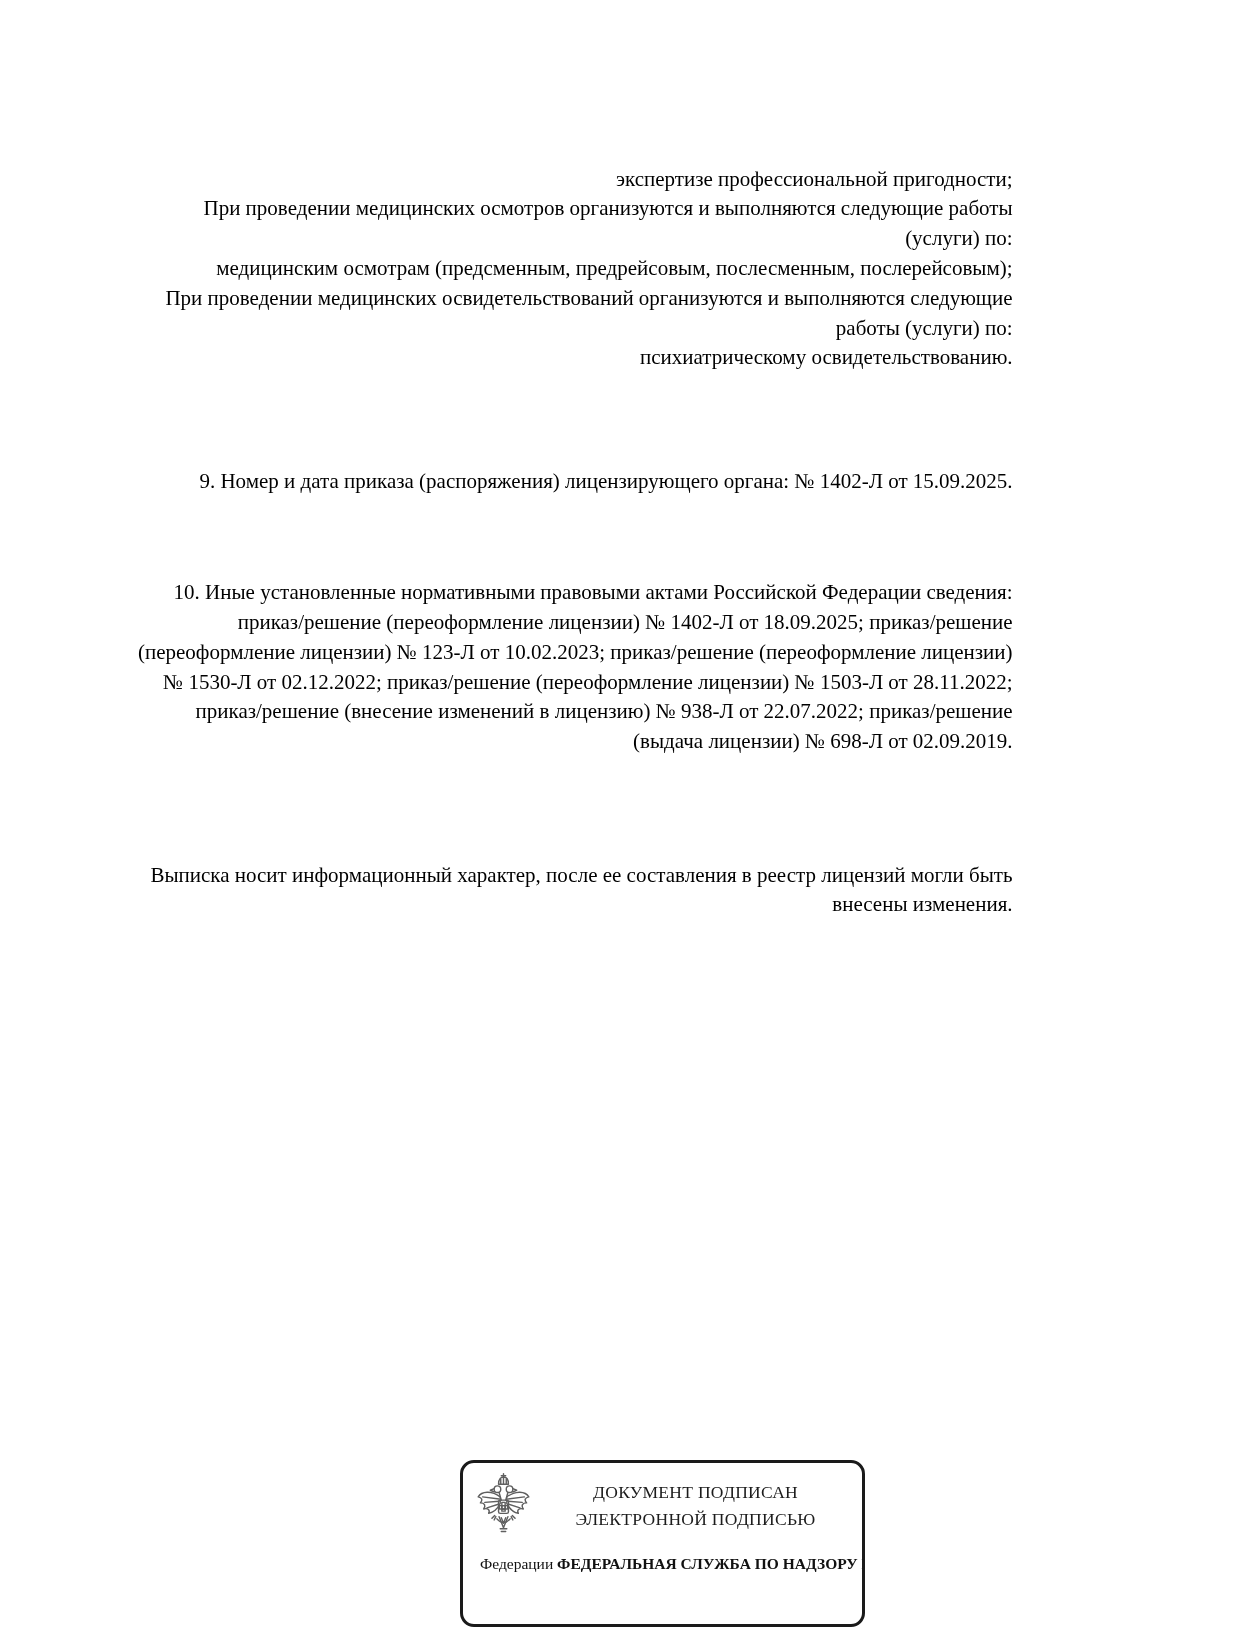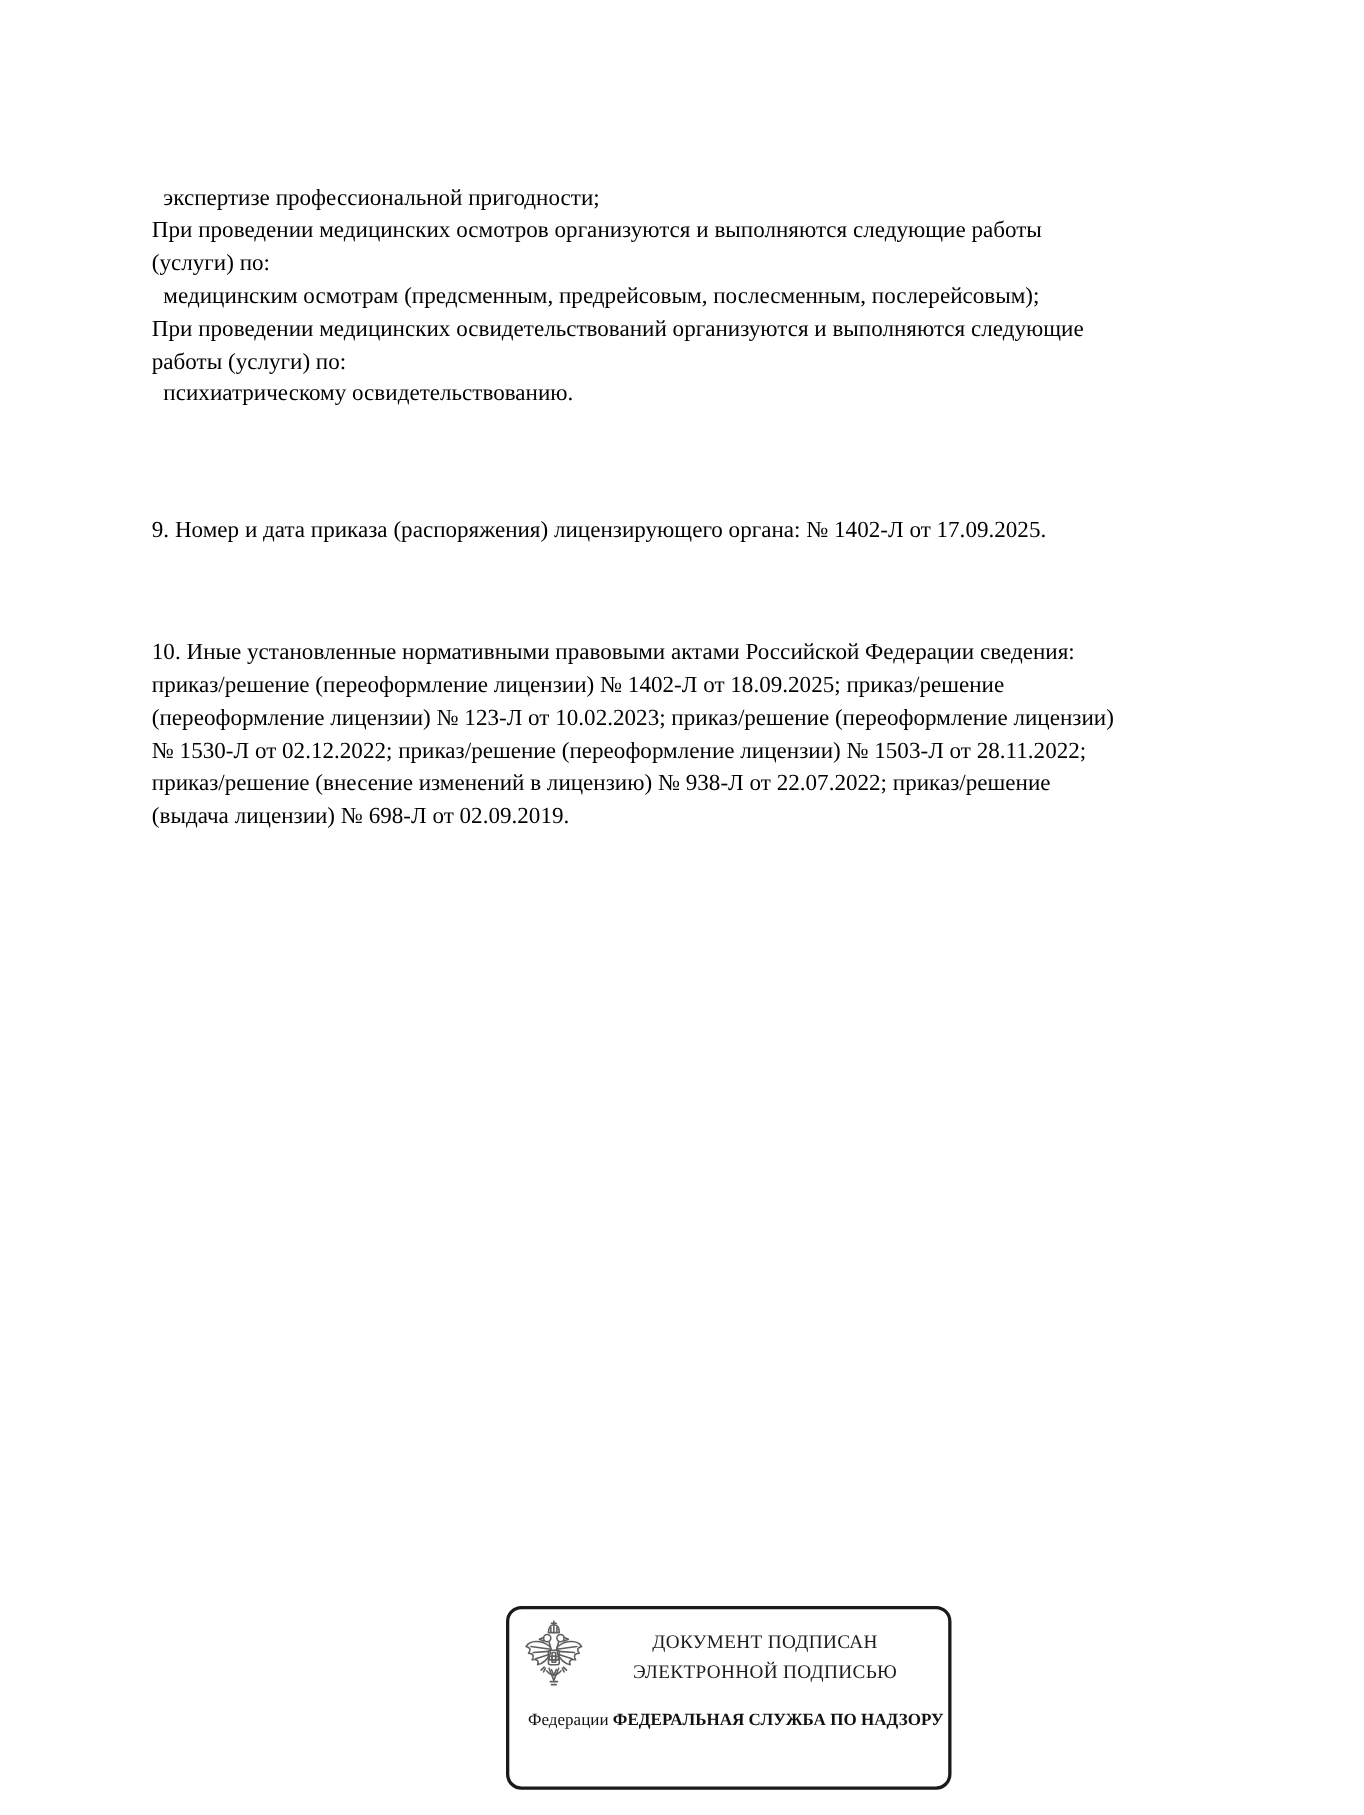--- a/index.html
+++ b/index.html
@@ -13,21 +13,21 @@
     overflow: hidden;
   }
   .doc-text {
     position: absolute;
     left: 138px;
     top: 105px;
     font-size: 21px;
     line-height: 29.8px;
     white-space: pre;
   }
-  .doc-text p { margin: 0; padding: 0; }
+  .doc-text p { margin: 0; padding: 0; text-align: right; }
   .p-item9  { margin-top: 34px !important; }
   .p-item10 { margin-top: 22px !important; }
   .p-note   { margin-top: 44px !important; }
 
   .stamp {
     position: absolute;
     left: 460px;
     top: 1460px;
     width: 405px;
     height: 167px;
@@ -75,27 +75,29 @@
 <div class="page">
 
   <div class="doc-text">
     <p>  экспертизе профессиональной пригодности;
 При проведении медицинских осмотров организуются и выполняются следующие работы
 (услуги) по:
   медицинским осмотрам (предсменным, предрейсовым, послесменным, послерейсовым);
 При проведении медицинских освидетельствований организуются и выполняются следующие
 работы (услуги) по:
   психиатрическому освидетельствованию.</p>
-    <p class="p-item9">9. Номер и дата приказа (распоряжения) лицензирующего органа: № 1402-Л от 17.09.2025.</p>
+    <p class="p-item9">9. Номер и дата приказа (распоряжения) лицензирующего органа: № 1402-Л от 15.09.2025.</p>
     <p class="p-item10">10. Иные установленные нормативными правовыми актами Российской Федерации сведения:
 приказ/решение (переоформление лицензии) № 1402-Л от 18.09.2025; приказ/решение
 (переоформление лицензии) № 123-Л от 10.02.2023; приказ/решение (переоформление лицензии)
 № 1530-Л от 02.12.2022; приказ/решение (переоформление лицензии) № 1503-Л от 28.11.2022;
 приказ/решение (внесение изменений в лицензию) № 938-Л от 22.07.2022; приказ/решение
 (выдача лицензии) № 698-Л от 02.09.2019.</p>
+    <p class="p-note">Выписка носит информационный характер, после ее составления в реестр лицензий могли быть
+внесены изменения.</p>
   </div>
 
   <div class="stamp">
     <span class="emblem">
       <svg viewBox="0 0 100 134" width="55" height="75" fill="none" stroke="#5f5f5f" stroke-width="2.6" stroke-linecap="round" stroke-linejoin="round">
 
         <path d="M50 2 v7 M46 5.5 h8"></path>
 
         <path d="M41 21 C41 11 46 8 50 8 C54 8 59 11 59 21 Z"></path>
         <path d="M45 12 v8 M50 10 v11 M55 12 v8"></path>

